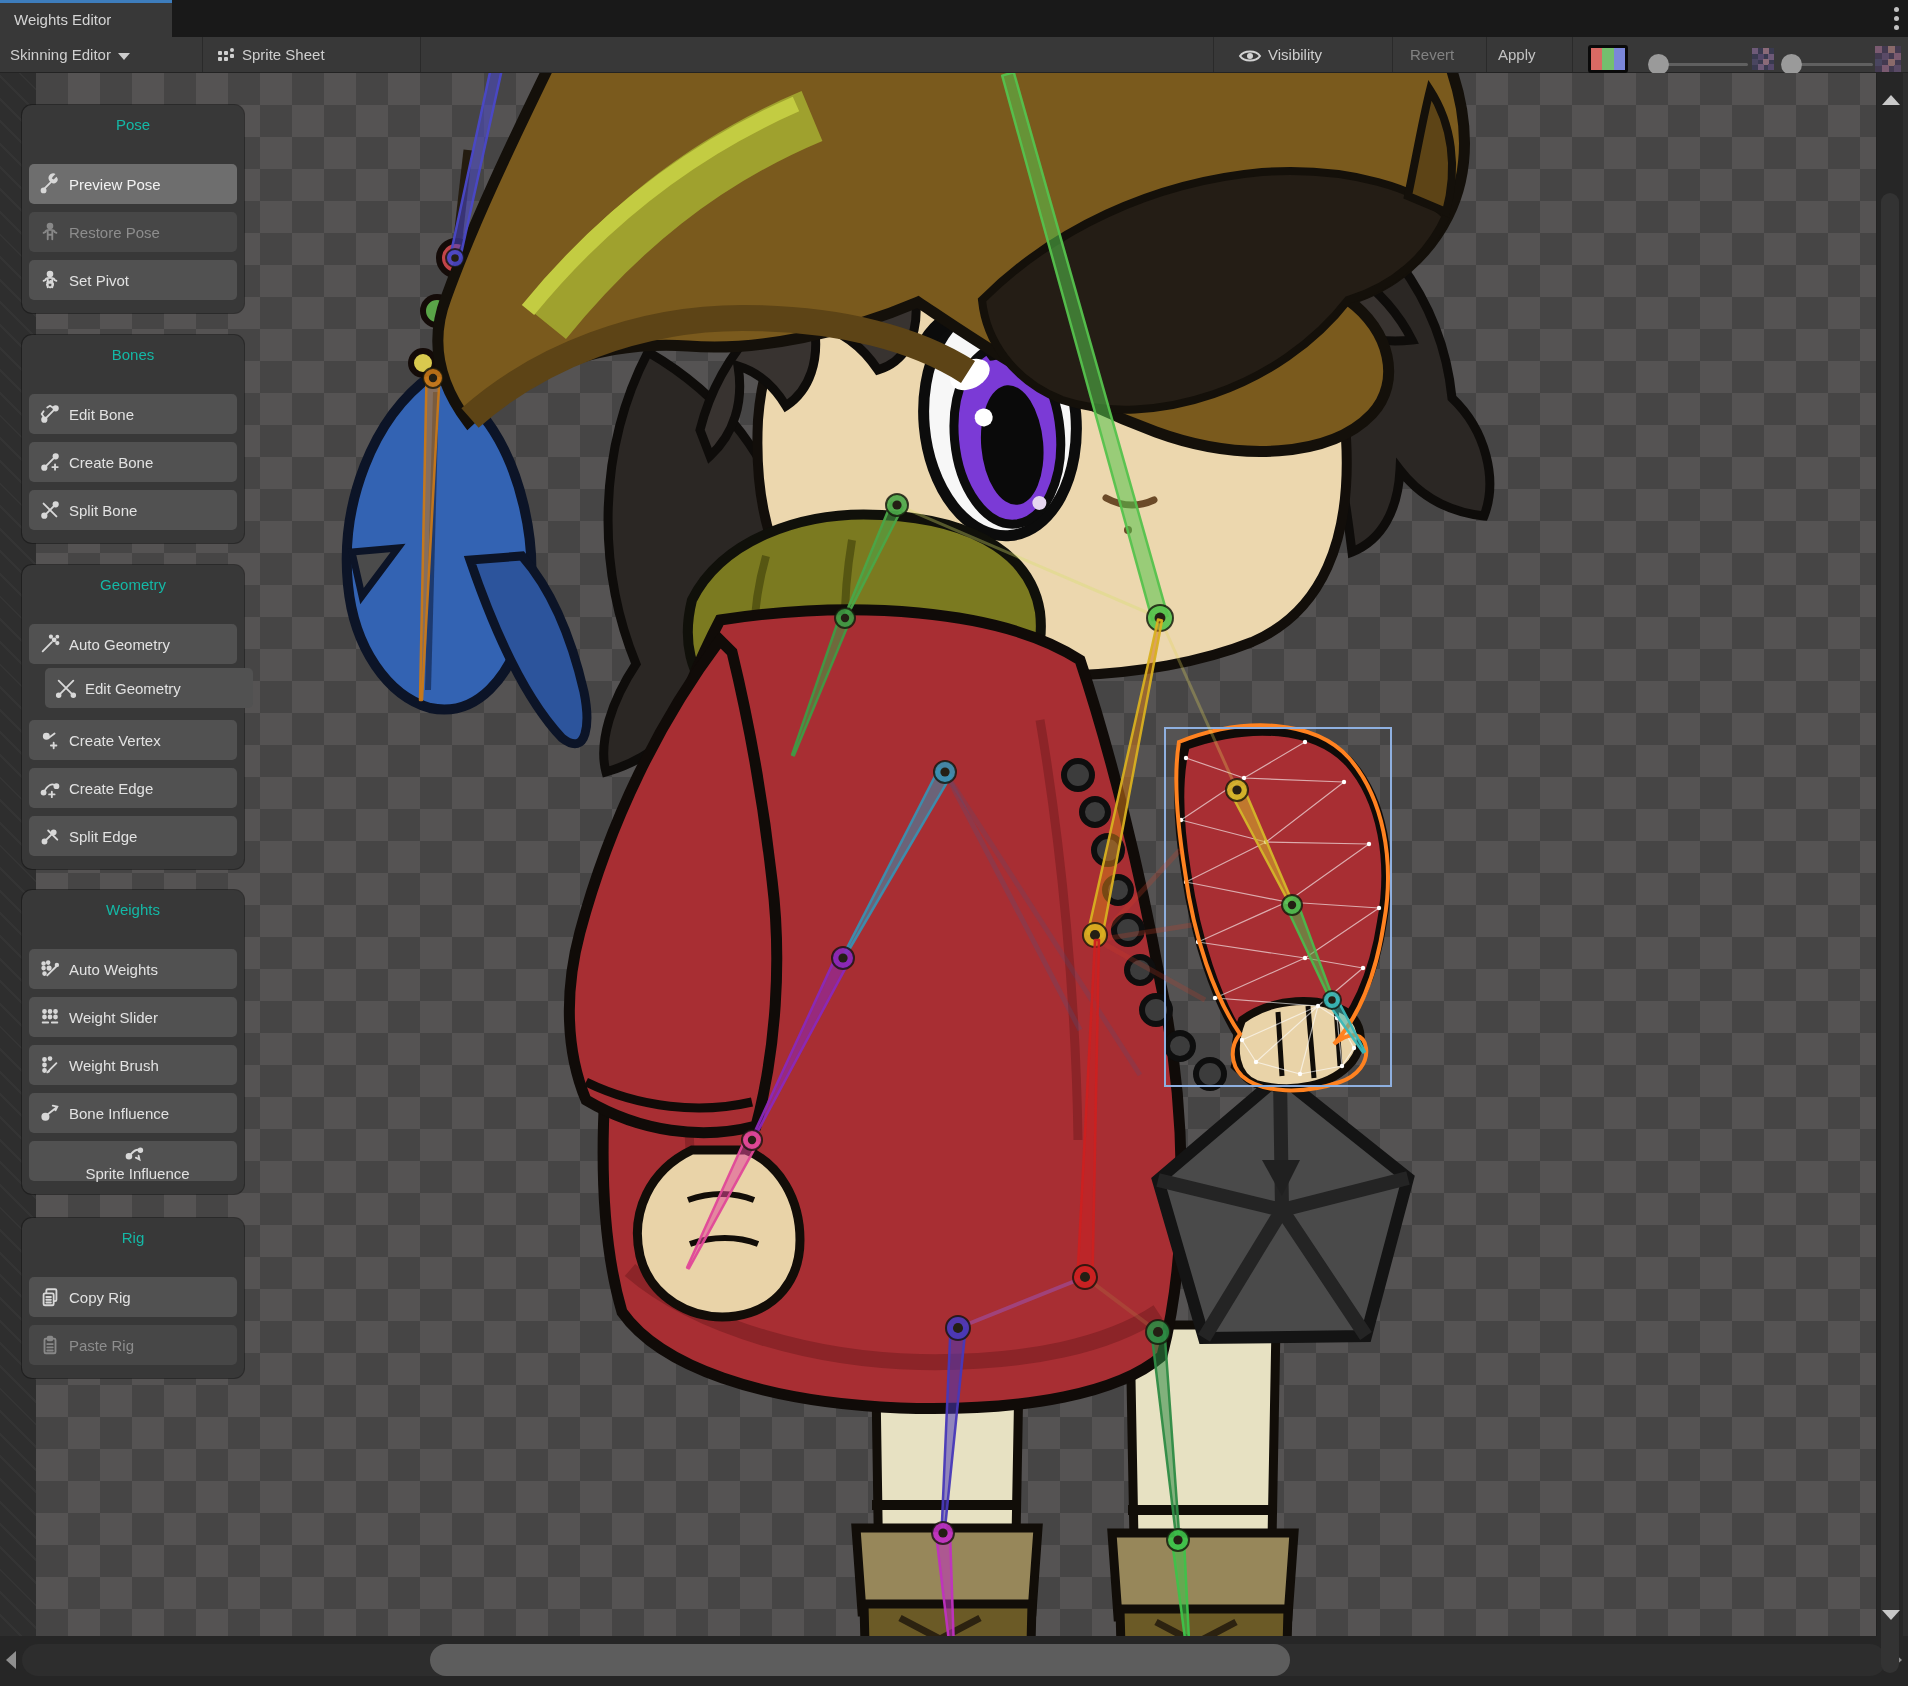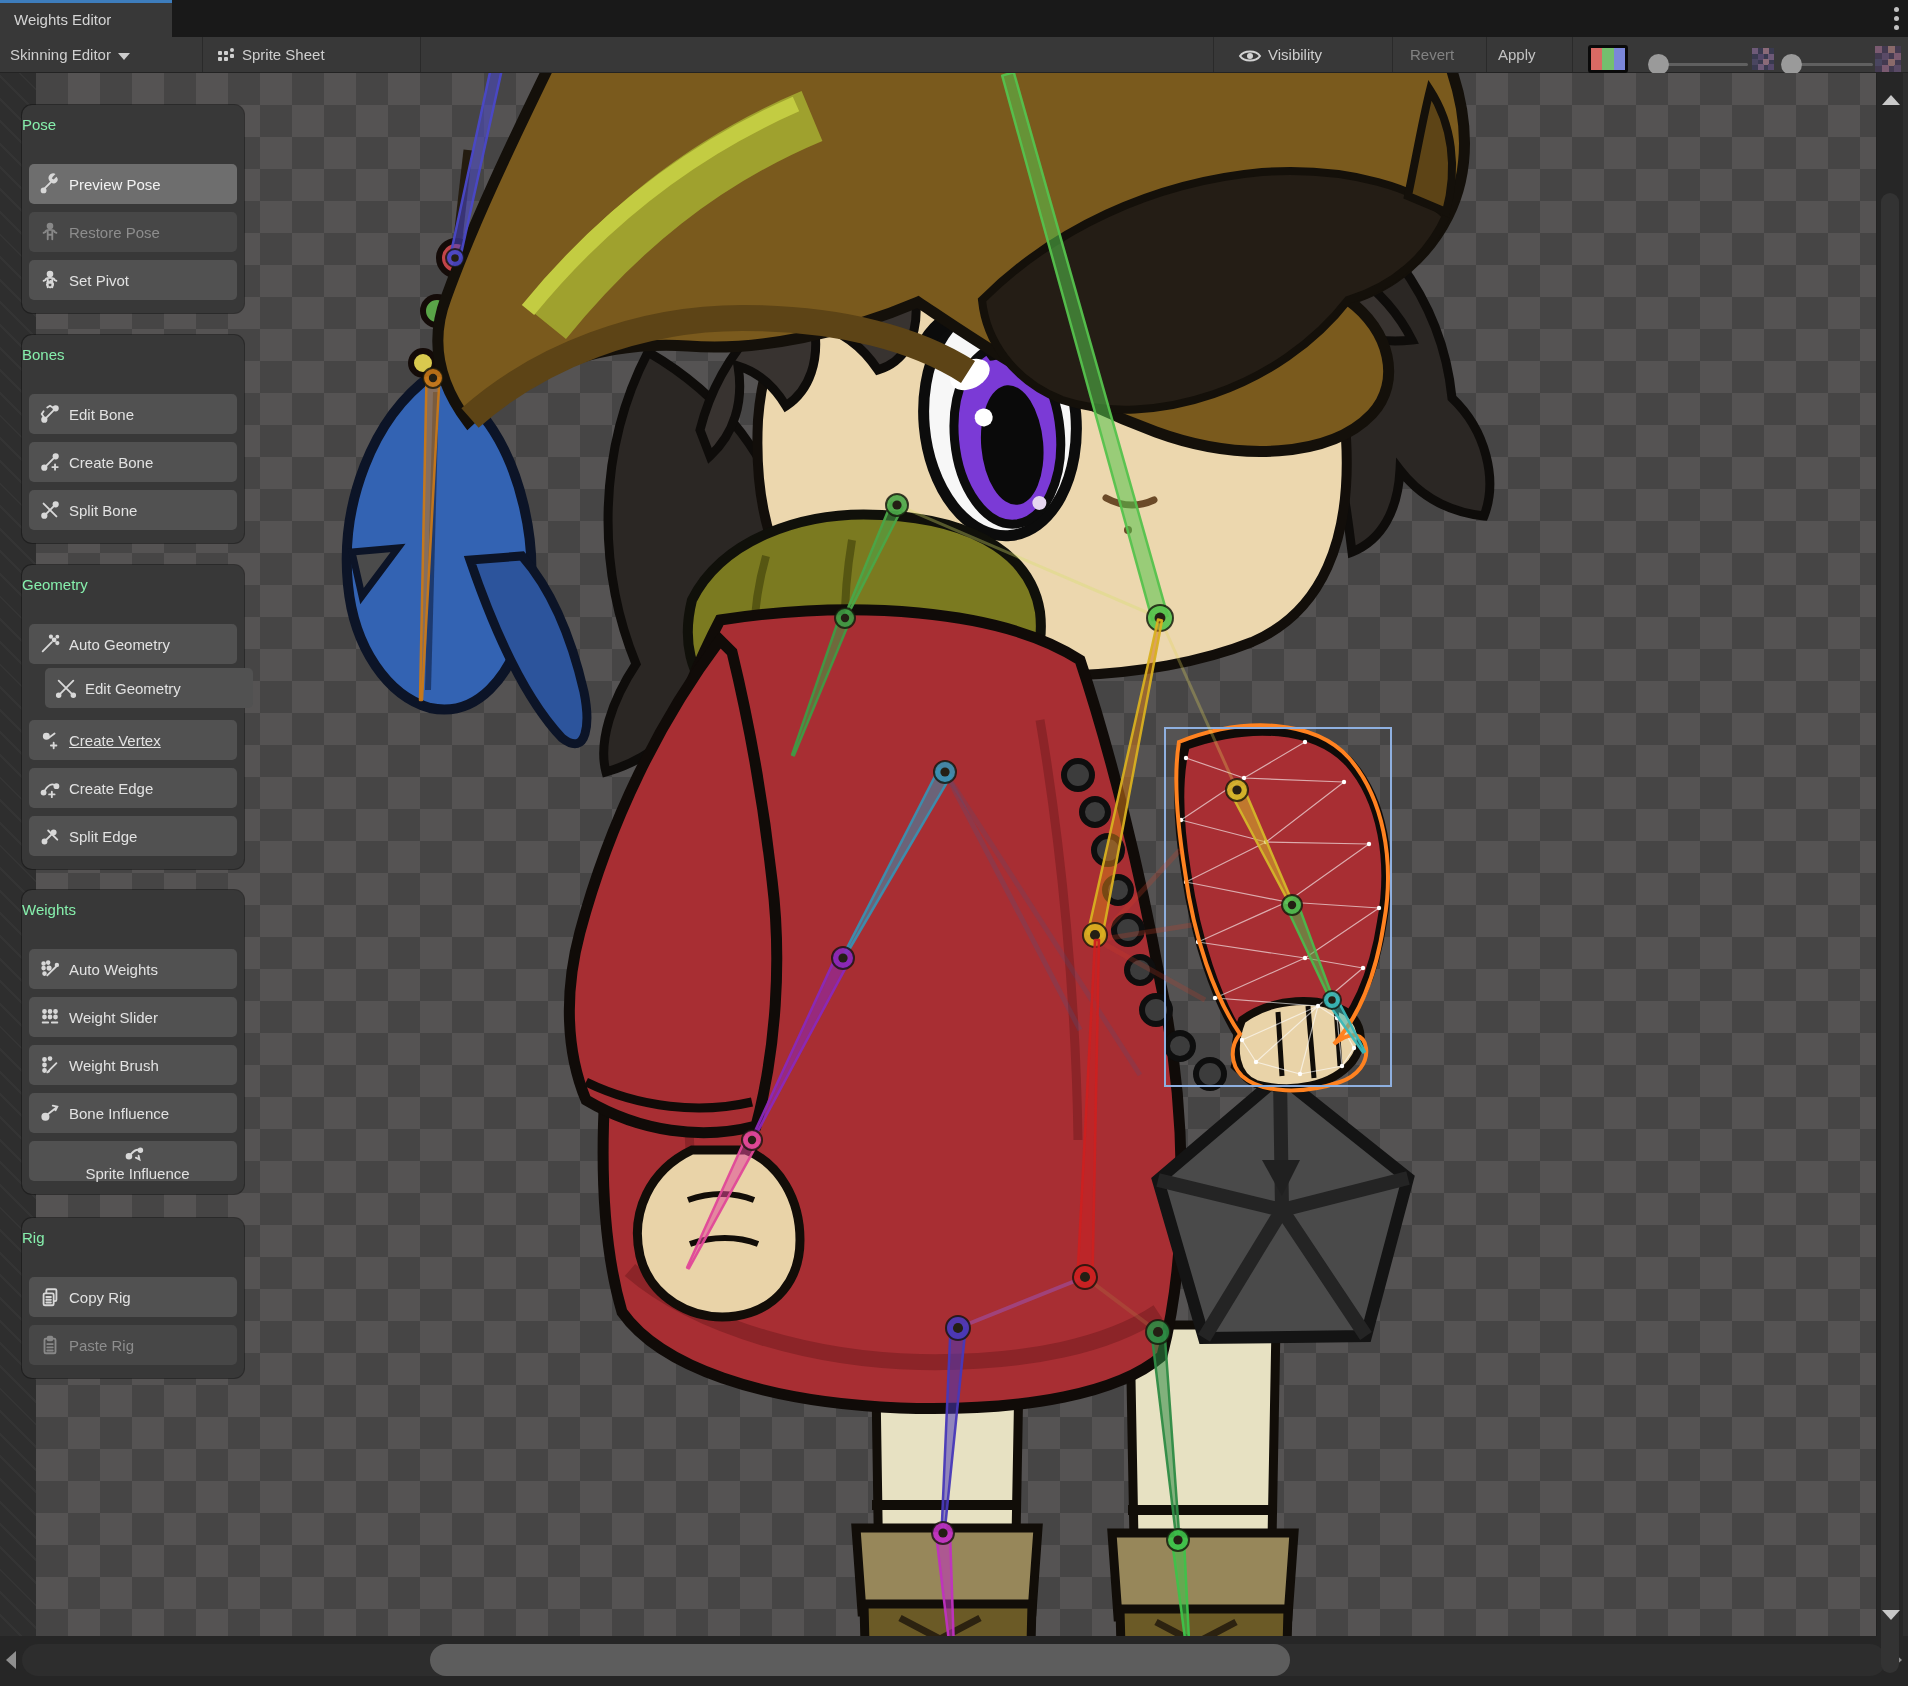--- a/index.html
+++ b/index.html
@@ -35,21 +35,21 @@
   .canvas{position:absolute;left:0;top:73px;width:1908px;height:1563px;background:#2e2e2e;overflow:hidden;}
   .canvas .outofbounds{position:absolute;left:0;top:0;width:36px;height:100%;
      background:repeating-linear-gradient(45deg,#2e2e2e 0 14px,#343434 14px 16px);}
   .checker{position:absolute;left:36px;top:0;width:1840px;height:1563px;
      background:repeating-conic-gradient(#555353 0% 25%,#464545 0% 50%);background-size:64px 64px;}
   svg.art{position:absolute;left:0;top:-73px;width:1908px;height:1686px;}
 
   
   .panel{position:absolute;left:22px;width:222px;background:#383838;border-radius:10px;
          box-shadow:0 0 0 1px rgba(20,20,20,.55);}
-  .panel h3{margin:0;padding:11px 0 0 0;text-align:left;font-size:15px;font-weight:400;color:#86efac;}
+  .panel h3{margin:0;padding:11px 0 0 0;text-align:center;font-size:15px;font-weight:400;color:#14b8a6;}
   .pbtn{position:absolute;left:7px;width:208px;height:40px;background:#515151;border-radius:5px;
         color:#e2e2e2;font-size:15px;display:flex;align-items:center;box-sizing:border-box;padding-left:9px;cursor:default;}
   .pbtn .pic{width:24px;height:24px;margin-right:7px;flex:0 0 24px;display:flex;align-items:center;justify-content:center;}
   .pbtn.selected{background:#6e6e6e;color:#f2f2f2;}
   .pbtn.disabled{background:#474747;color:#8d8d8d;}
   .pbtn.disabled .pic{opacity:.45;}
 
   
   .hscroll{position:absolute;left:0;top:1636px;width:1908px;height:50px;background:#262626;}
   .hscroll .track{position:absolute;left:22px;top:8px;right:22px;height:32px;background:#2d2d2d;border-radius:16px;}
@@ -491,21 +491,21 @@
         <div class="pbtn" style="top: 103px; margin-left: 16px;">
           <span class="pic">
             <svg width="22" height="22" viewBox="0 0 24 24" fill="none" stroke="#d8d8d8" stroke-width="2" stroke-linecap="round">
               <path d="M4 20 L20 4 M4 4 L20 20"></path>
               <circle cx="4" cy="20" r="2" fill="#d8d8d8"></circle>
               <circle cx="20" cy="20" r="2" fill="#d8d8d8"></circle>
             </svg>
           </span>
           <span>Edit Geometry</span>
         </div>
-        <div class="pbtn" style="top: 155px; text-decoration: underline;">
+        <div class="pbtn" style="top: 155px;">
           <span class="pic">
             <svg width="22" height="22" viewBox="0 0 24 24" fill="none" stroke="#d8d8d8" stroke-width="2" stroke-linecap="round">
               <circle cx="8" cy="8" r="2.8" fill="#d8d8d8"></circle>
               <path d="M10 10 L17 5 M16 15 v6 M13 18 h6"></path>
             </svg>
           </span>
           <span>Create Vertex</span>
         </div>
         <div class="pbtn" style="top: 203px;">
           <span class="pic">

